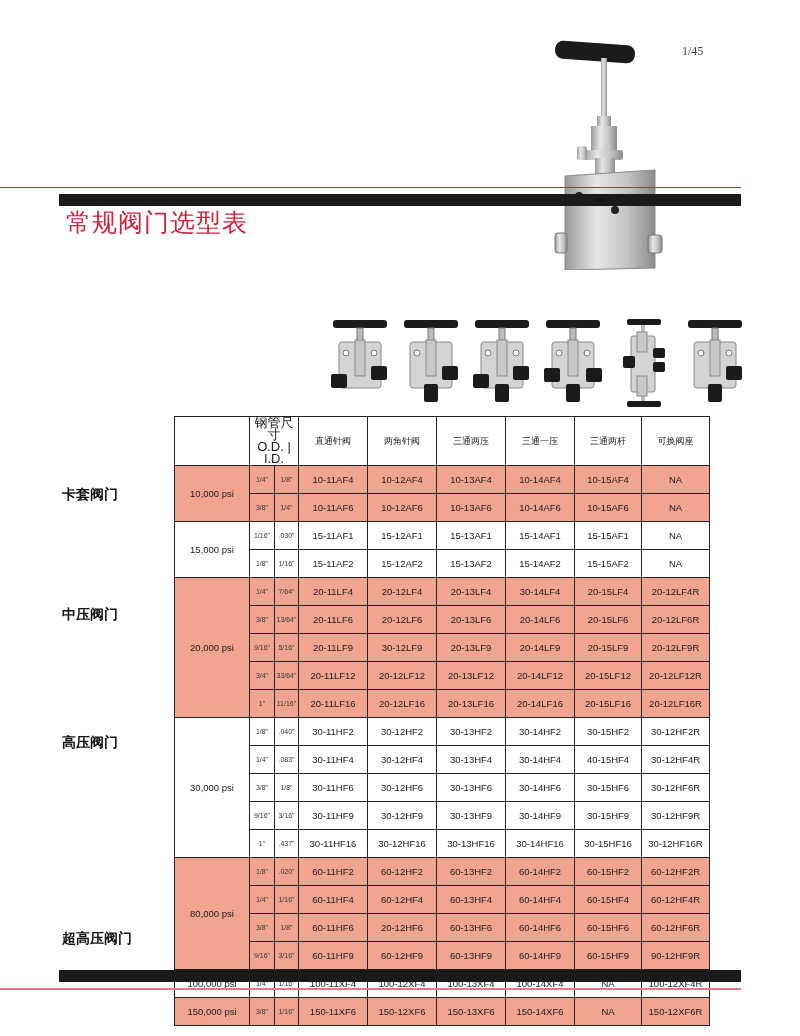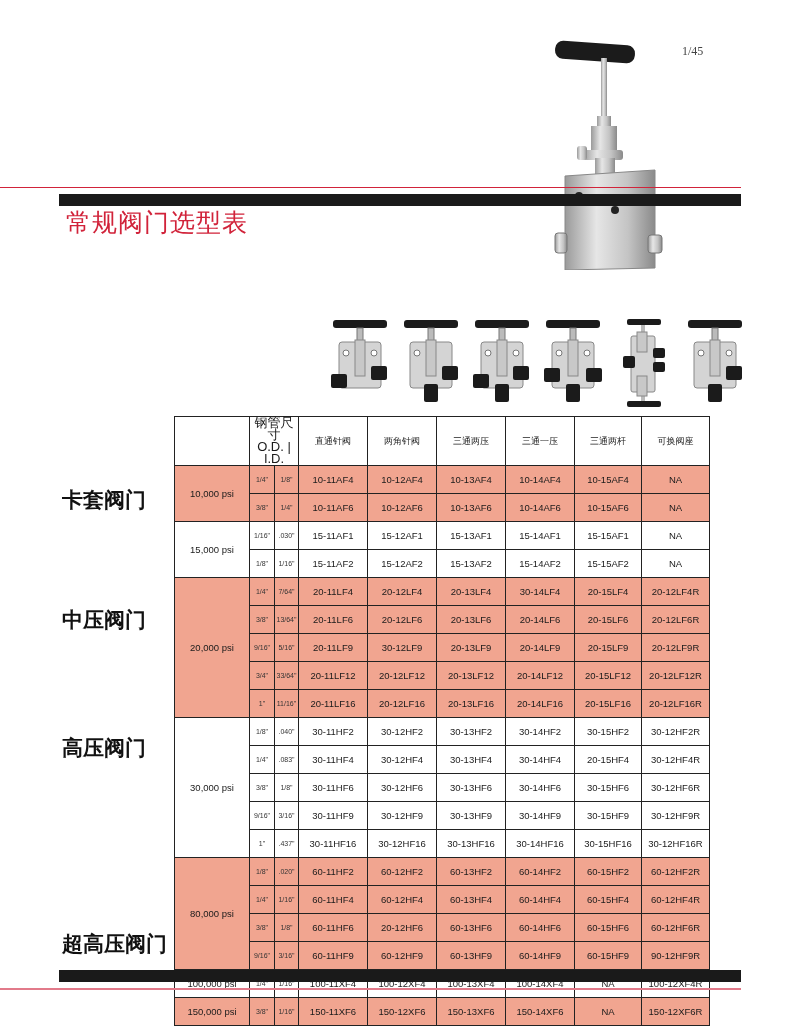--- a/index.html
+++ b/index.html
@@ -7,21 +7,21 @@
          font-family:"Liberation Sans", "DejaVu Sans", sans-serif; color:#1a1a1a; }
   .page-num { position:absolute; left:682px; top:36px; font-family:"Liberation Serif", serif;
               font-size:12px; color:#444;margin-top:8px; }
   .red-line-top { position:absolute; left:0; top:187px; width:741px; height:1px; background:#d1233a; }
   .black-bar-top { position:absolute; left:59px; top:194px; width:682px; height:12px; background:#1a1a1a; }
   .title { position:absolute; left:66px; top:206px; font-size:25px; color:#d1233a;
            font-family:"DejaVu Serif", serif; letter-spacing:1px; }
   .valve-photo { position:absolute; left:545px; top:38px; width:140px; height:232px; }
   .diagram-row { position:absolute; left:324px; top:318px; display:flex; }
   .diagram { width:71px; height:95px; display:flex; justify-content:center; }
-  .section-label { position:absolute; left:62px; font-size:21px; color:#111; font-weight:bold; }
+  .section-label { position:absolute; left:62px; font-size:14px; color:#111; font-weight:bold; }
   table.sel { position:absolute; left:174px; top:416px; border-collapse:collapse; font-size:9.5px; }
   table.sel td, table.sel th { border:1px solid #222; text-align:center; padding:0; }
   table.sel th { font-weight:normal; background:#fff; height:29px; font-size:9px; }
   table.sel td { height:27px; }
   .hdr-size { font-size:13px; line-height:12px; }
   .hdr-size b { font-weight:normal; }
   .pink td { background:#f1a590; }
   .white td { background:#ffffff; }
   td.frac { font-size:7px; color:#333; }
   .black-bar-bot { position:absolute; left:59px; top:970px; width:682px; height:12px; background:#1a1a1a; }
@@ -274,21 +274,21 @@
         <td>30-15HF2</td>
         <td>30-12HF2R</td>
       </tr>
       <tr class="white">
         <td class="frac">1/4"</td>
         <td class="frac">.083"</td>
         <td>30-11HF4</td>
         <td>30-12HF4</td>
         <td>30-13HF4</td>
         <td>30-14HF4</td>
-        <td>20-15HF4</td>
+        <td>40-15HF4</td>
         <td>30-12HF4R</td>
       </tr>
       <tr class="white">
         <td class="frac">3/8"</td>
         <td class="frac">1/8"</td>
         <td>30-11HF6</td>
         <td>30-12HF6</td>
         <td>30-13HF6</td>
         <td>30-14HF6</td>
         <td>30-15HF6</td>

